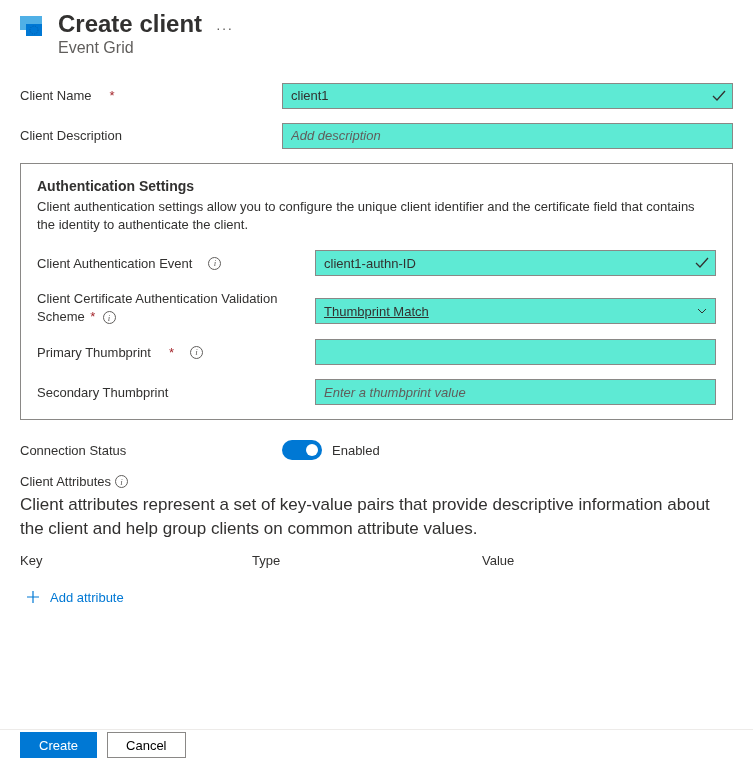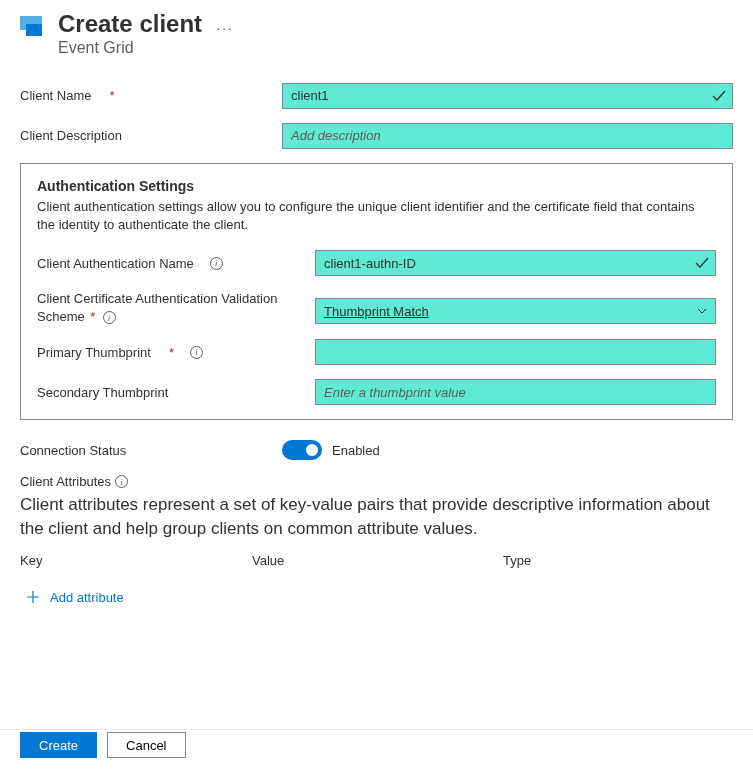--- a/index.html
+++ b/index.html
@@ -253,21 +253,21 @@
       <input type="text" class="text-input" placeholder="Add description" style="">
     </div>
   </div>
 
   <div class="auth-panel">
     <h3>Authentication Settings</h3>
     <p class="desc">Client authentication settings allow you to configure the unique client identifier and the certificate field that contains the identity to authenticate the client.</p>
 
     <div class="field-row">
       <div class="field-label">
-        <span>Client Authentication Name</span>
+        <span>Client Authentication Event</span>
         <span class="info-icon">i</span>
       </div>
       <div class="field-control">
         <input type="text" class="text-input" value="client1-authn-ID" style="">
         <svg class="valid-check" viewBox="0 0 16 16">
             <path d="M2 8 L6 12 L14 3" stroke="#323130" stroke-width="1.3" fill="none"></path>
           </svg>
       </div>
     </div>
 
@@ -319,22 +319,22 @@
   </div>
 
   <div class="section-label">
     <span>Client Attributes</span>
     <span class="info-icon">i</span>
   </div>
   <p class="attr-desc">Client attributes represent a set of key-value pairs that provide descriptive information about the client and help group clients on common attribute values.</p>
 
   <div class="attr-header">
     <div class="col key">Key</div>
+    <div class="col type">Type</div>
     <div class="col">Value</div>
-    <div class="col type">Type</div>
   </div>
 
   <div class="add-attr">
     <svg width="14" height="14" viewBox="0 0 14 14">
         <path d="M7 1 V13 M1 7 H13" stroke="#0078d4" stroke-width="1.2"></path>
       </svg>
     <span>Add attribute</span>
   </div>
 
 </div>

